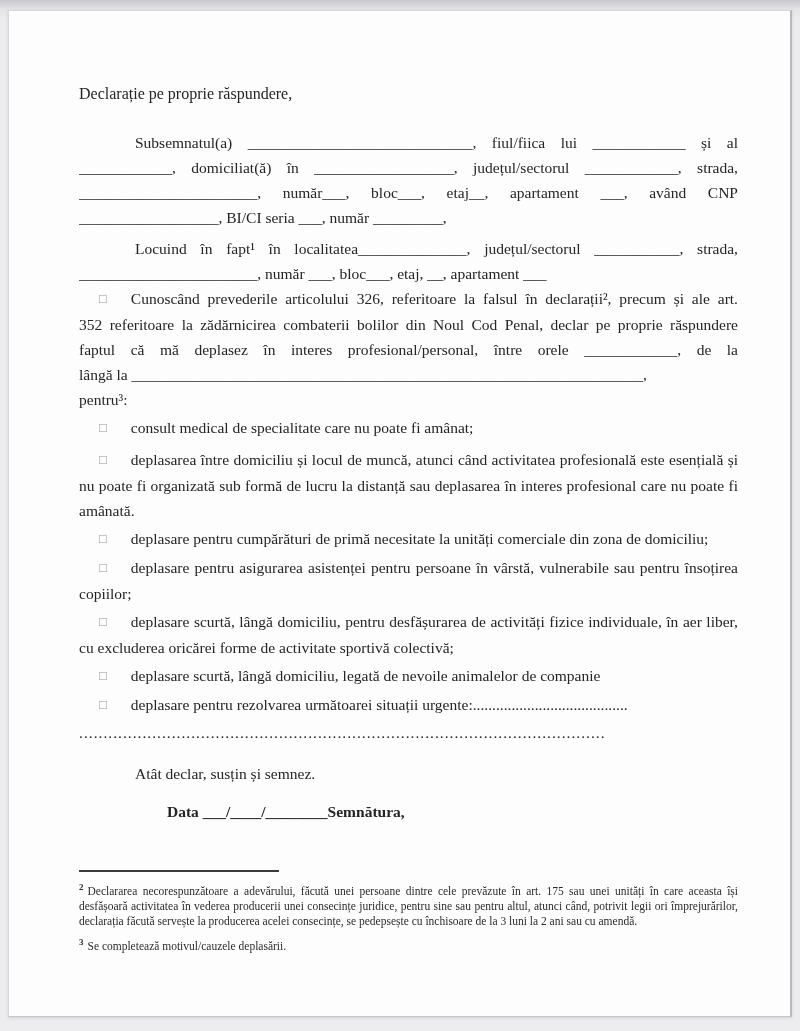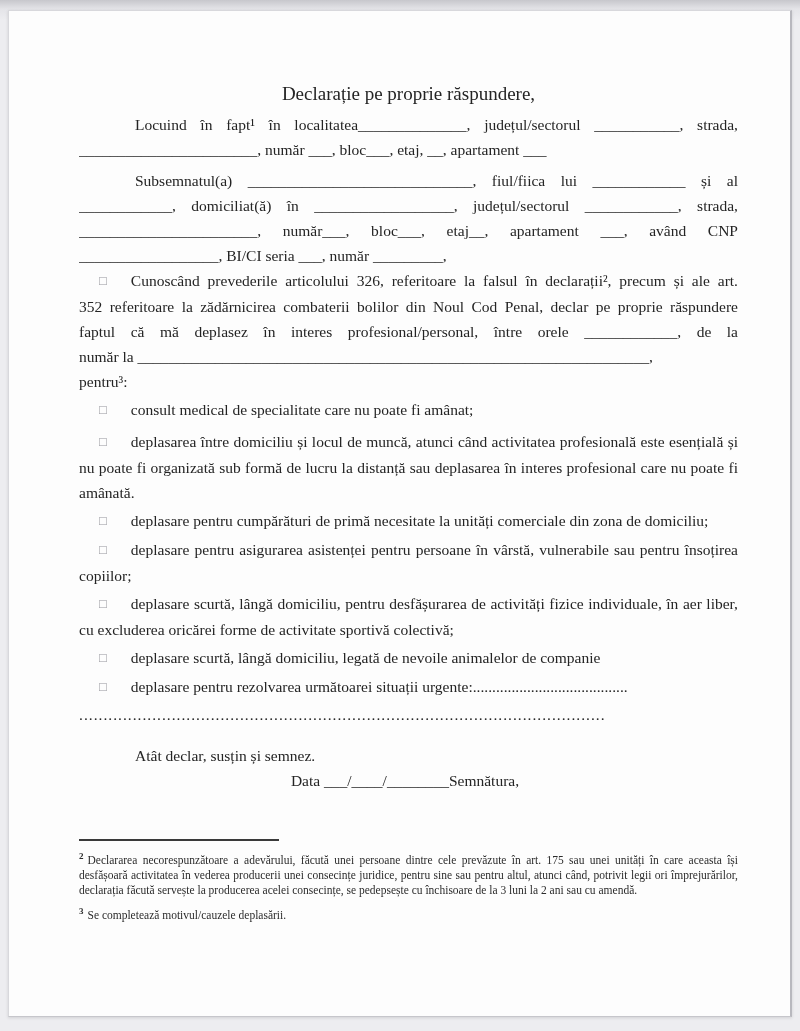--- a/index.html
+++ b/index.html
@@ -19,23 +19,23 @@
     border-right: 2px solid #b8b8be;
     border-bottom: 1px solid #c6c6cb;
     box-shadow: 0 1px 3px rgba(0,0,0,0.12);
     padding: 70px 52px 30px 70px;
     overflow: hidden;
     color: #242424;
     font-size: 15.5px;
     line-height: 25px;
   }
   .title {
-    text-align: center;
-    margin-bottom: 6px;
-    font-size: 19px;
+    text-align: left;
+    margin-bottom: 24px;
+    font-size: 16px;
   }
   .ln { text-align: justify; text-align-last: justify; white-space: nowrap; overflow: hidden; }
   .ln-left { text-align: left; white-space: nowrap; overflow: hidden; }
   .indent { padding-left: 56px; }
   .para { margin-top: 6px; }
   .stmt { margin-top: 0; }
   .cbx {
     color: #97979e;
     font-size: 13px;
     display: inline-block;
@@ -46,25 +46,26 @@
   .item {
     text-align: justify;
     margin-top: 3px;
     text-indent: 20px;
   }
   .item .cbx { text-indent: 0; }
   .item-first { margin-top: 6px; }
   .dots-line { margin-top: 2px; letter-spacing: 1px; overflow: hidden; white-space: nowrap; }
   .closing { margin-top: 16px; padding-left: 56px; }
   .sig-row {
-    margin-top: 0;
+    margin-top: 13px;
     display: flex;
-    justify-content: center;
+    justify-content: flex-start;
     padding-left: 88px;
     padding-right: 95px;
+    font-weight: bold;
   }
   .footnotes { margin-top: 46px; }
   .fn-rule {
     width: 200px;
     border-top: 2px solid #3a3a3a;
     margin-bottom: 8px;
   }
   .fn {
     font-size: 11.5px;
     line-height: 15px;
@@ -75,36 +76,36 @@
   .fn sup { font-size: 9px; margin-right: 4px; font-weight: bold; }
 </style>
 </head>
 <body>
 
 <div class="page">
 
   <div class="title">Declarație pe proprie răspundere,</div>
 
   <div class="para">
-    <div class="ln indent">Locuind în fapt¹ în localitatea______________, județul/sectorul ___________, strada,</div>
-    <div class="ln-left">_______________________, număr ___, bloc___, etaj, __, apartament ___</div>
-  </div>
-
-  <div class="para">
     <div class="ln indent">Subsemnatul(a) _____________________________, fiul/fiica lui ____________ și al</div>
     <div class="ln">____________, domiciliat(ă) în __________________, județul/sectorul ____________, strada,</div>
     <div class="ln">_______________________, număr___, bloc___, etaj__, apartament ___, având CNP</div>
     <div class="ln-left">__________________, BI/CI seria ___, număr _________,</div>
   </div>
 
+  <div class="para">
+    <div class="ln indent">Locuind în fapt¹ în localitatea______________, județul/sectorul ___________, strada,</div>
+    <div class="ln-left">_______________________, număr ___, bloc___, etaj, __, apartament ___</div>
+  </div>
+
   <div class="stmt">
     <div class="ln cbx-lead"><span class="cbx">□</span><span>Cunoscând prevederile articolului 326, referitoare la falsul în declarații², precum și ale art.</span></div>
     <div class="ln">352 referitoare la zădărnicirea combaterii bolilor din Noul Cod Penal, declar pe proprie răspundere</div>
     <div class="ln">faptul că mă deplasez în interes profesional/personal, între orele ____________, de la</div>
-    <div class="ln-left">număr la __________________________________________________________________,</div>
+    <div class="ln-left">lângă la __________________________________________________________________,</div>
     <div class="ln-left">pentru³:</div>
   </div>
 
   <div>
     <p class="item"><span class="cbx">□</span><span>consult medical de specialitate care nu poate fi amânat;</span></p>
     <p class="item item-first"><span class="cbx">□</span><span>deplasarea între domiciliu și locul de muncă, atunci când activitatea profesională este esențială și nu poate fi organizată sub formă de lucru la distanță sau deplasarea în interes profesional care nu poate fi amânată.</span></p>
     <p class="item"><span class="cbx">□</span><span>deplasare pentru cumpărături de primă necesitate la unități comerciale din zona de domiciliu;</span></p>
     <p class="item"><span class="cbx">□</span><span>deplasare pentru asigurarea asistenței pentru persoane în vârstă, vulnerabile sau pentru însoțirea copiilor;</span></p>
     <p class="item"><span class="cbx">□</span><span>deplasare scurtă, lângă domiciliu, pentru desfășurarea de activități fizice individuale, în aer liber, cu excluderea oricărei forme de activitate sportivă colectivă;</span></p>
     <p class="item"><span class="cbx">□</span><span>deplasare scurtă, lângă domiciliu, legată de nevoile animalelor de companie</span></p>

